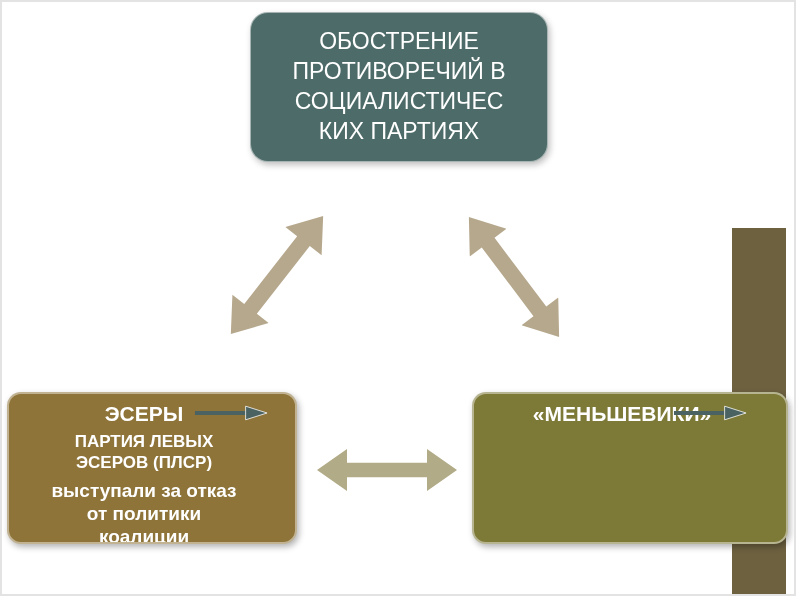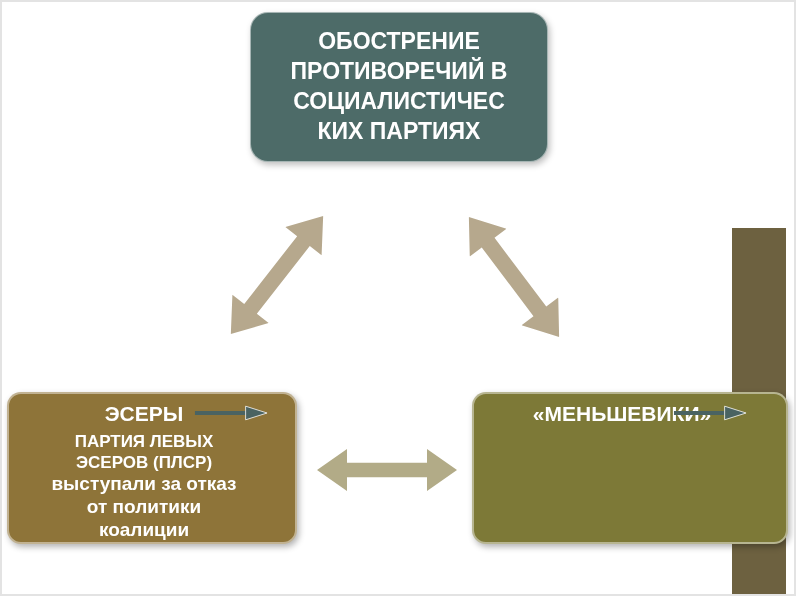--- a/index.html
+++ b/index.html
@@ -40,21 +40,21 @@
     border: 1px solid rgba(255,255,255,0.5);
     box-shadow: 2px 3px 6px rgba(0,0,0,0.25);
     box-sizing: border-box;
     display: flex;
     align-items: flex-start;
     justify-content: center;
   }
   .top-box .txt {
     margin-top: 14px;
     color: #ffffff;
-    font-weight: bold;
+    font-weight: normal;
     font-size: 23px;
     line-height: 1.3;
     text-align: center;
     white-space: pre-line;
   }
   
   .big-arrow {
     position: absolute;
     width: 150px;
     height: 46px;
@@ -95,21 +95,21 @@
   .card-right .small-arrow { right: 14px; }
   .small-arrow svg { display: block; width: 100%; height: 100%; }
   .card .subtitle {
     margin-top: 6px;
     font-weight: bold;
     font-size: 17px;
     line-height: 1.2;
     white-space: pre-line;
   }
   .card .body {
-    margin-top: 0;
+    margin-top: 7px;
     font-weight: bold;
     font-size: 19px;
     line-height: 1.2;
     white-space: pre-line;
   }
 </style>
 </head>
 <body>
 
 <div class="slide">

